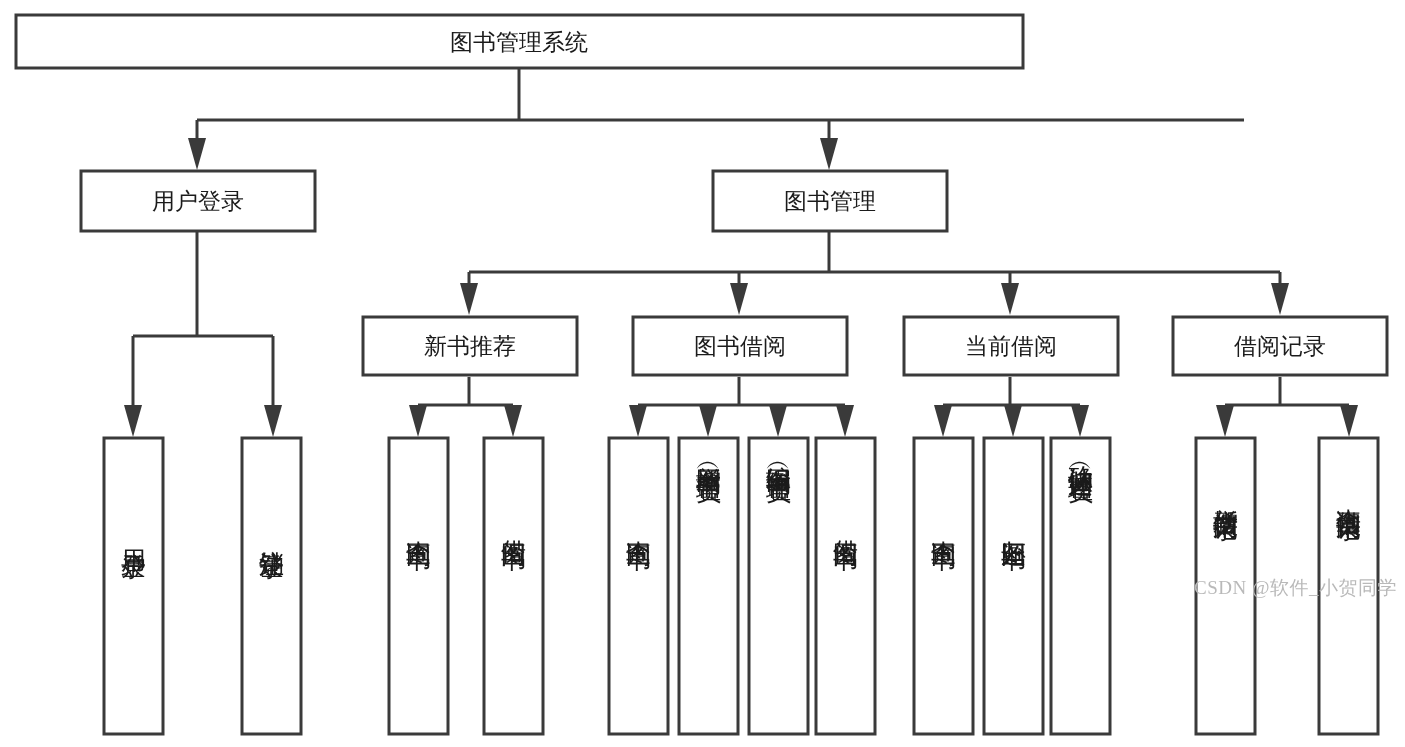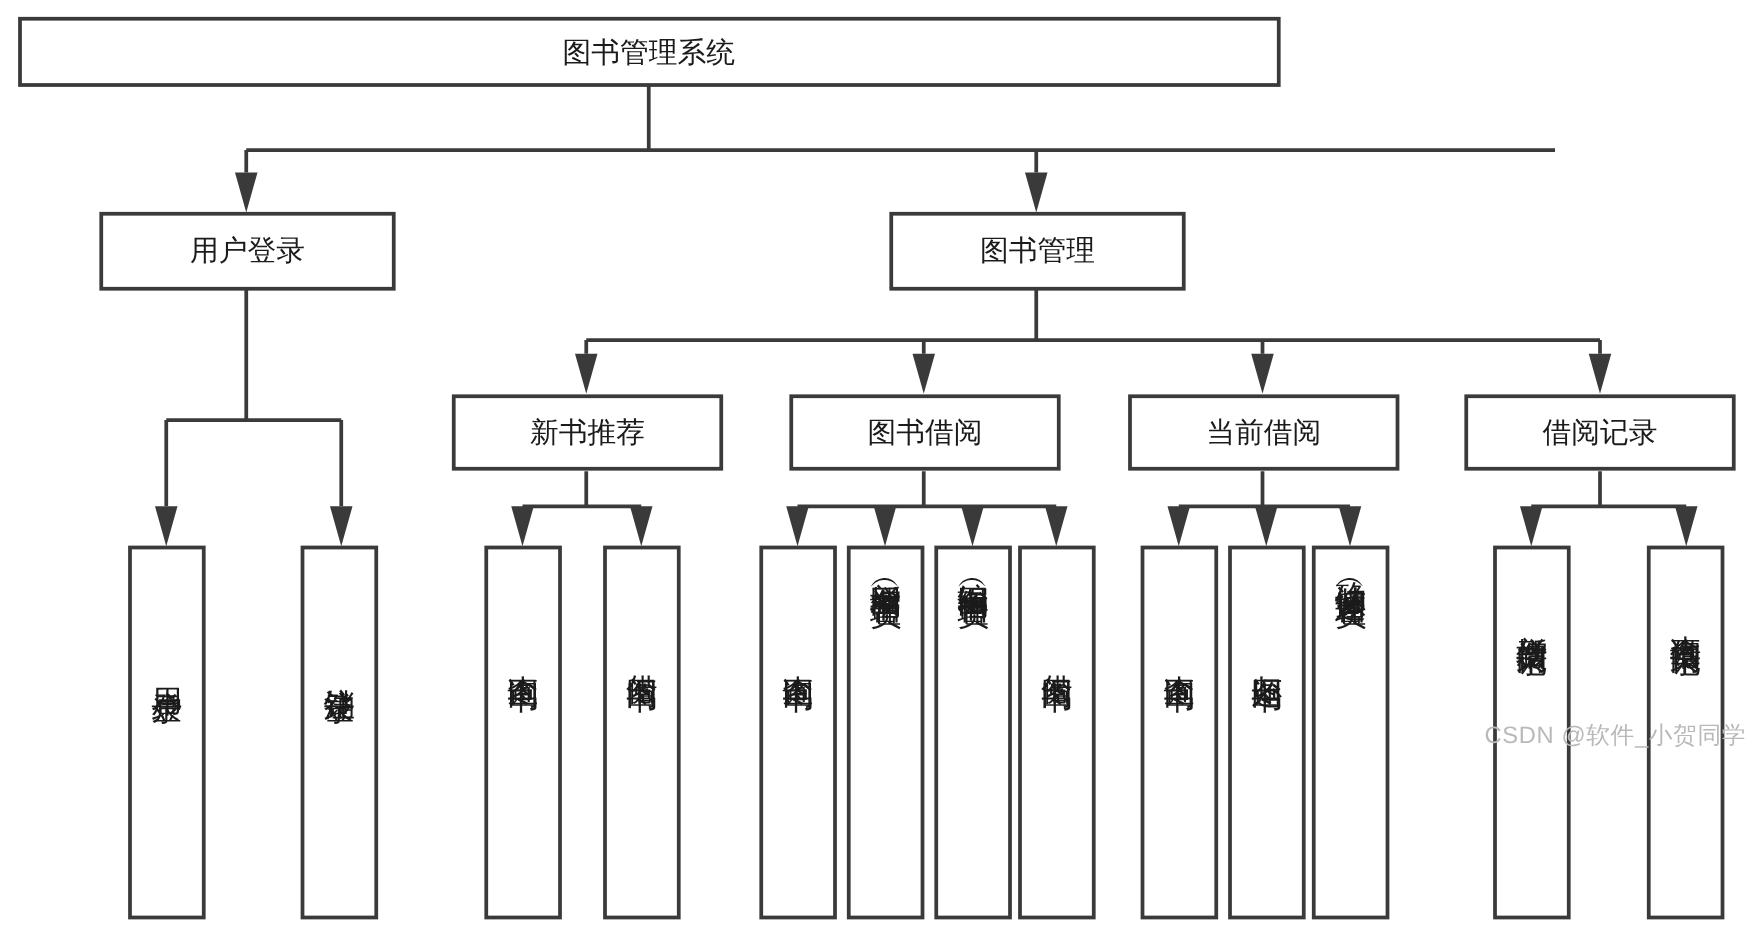--- a/index.html
+++ b/index.html
@@ -64,21 +64,21 @@
     position: absolute;
     display: flex;
     align-items: flex-start;
     justify-content: center;
     pointer-events: none;
   }
   .watermark {
     position: absolute;
     right: 8px;
     bottom: 6px;
-    font-family: Liberation Sans, sans-serif;
+    font-family: Liberation Serif, serif;
     font-size: 19px;
     color: #b9b9b9;
     white-space: nowrap;
     letter-spacing: 0.5px;
   }
 </style>
 </head>
 <body>
 
 <div id="diagram-root">

